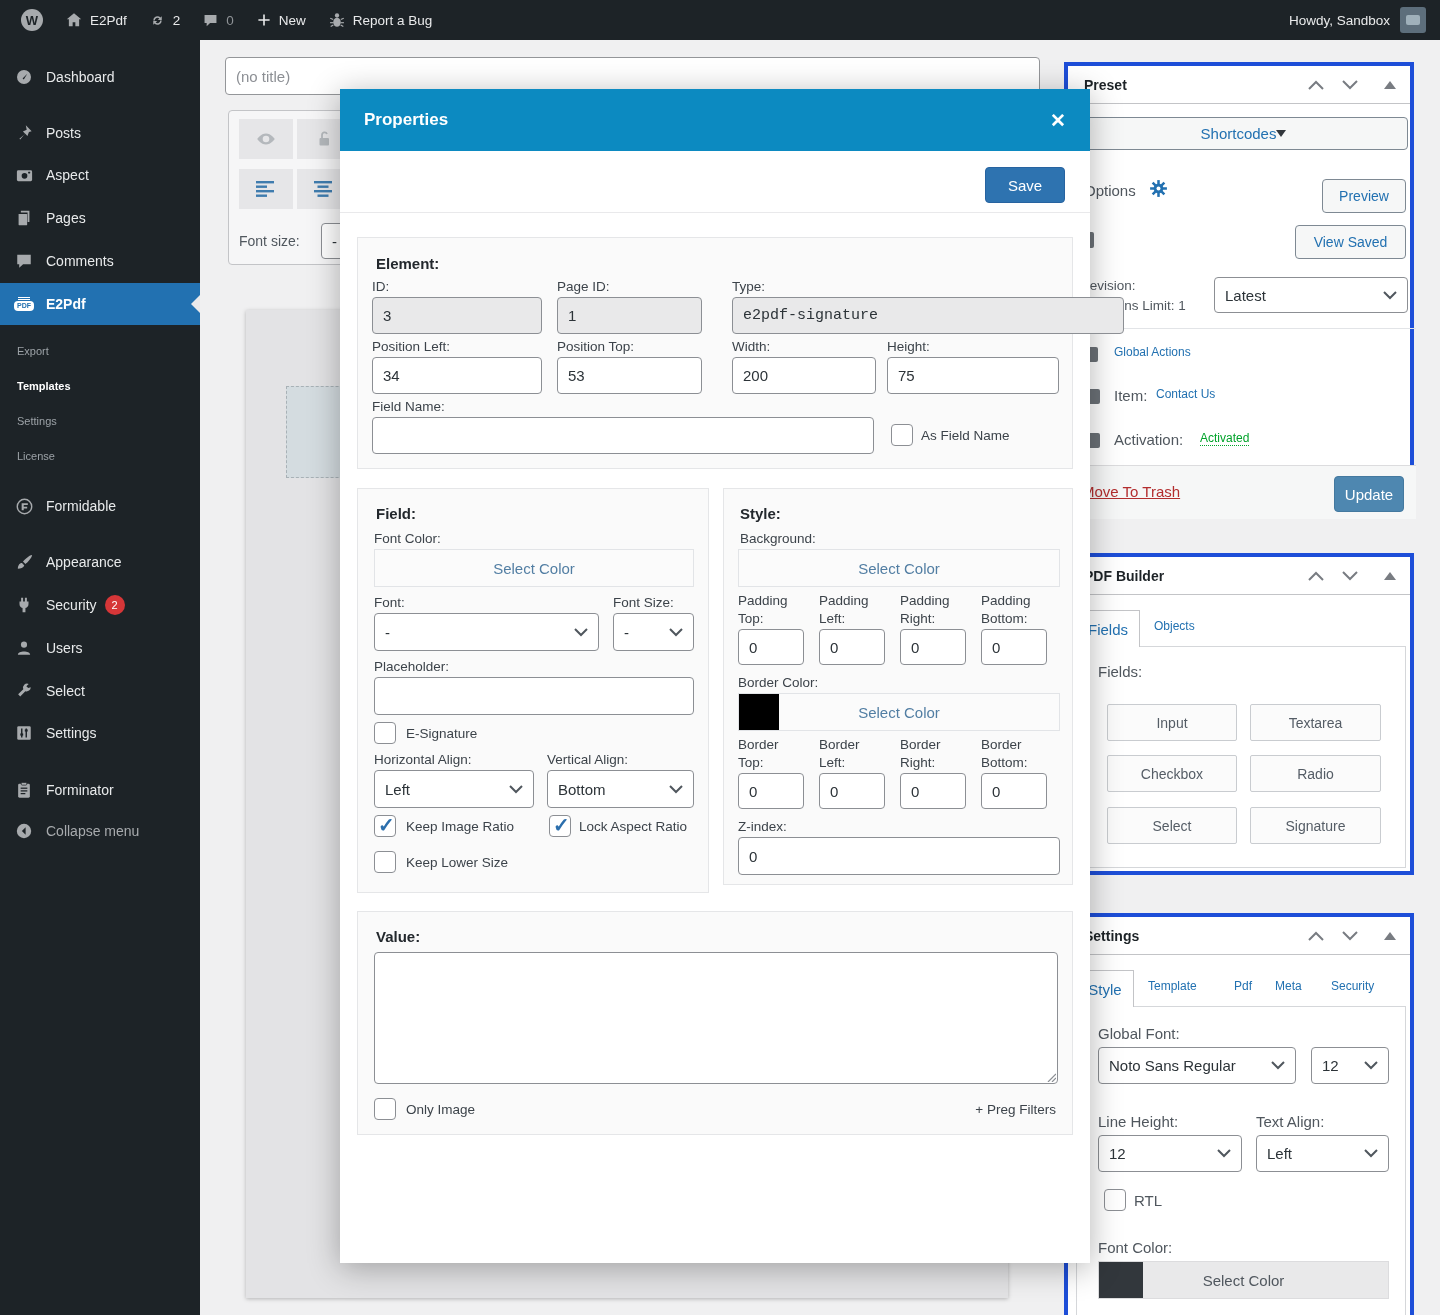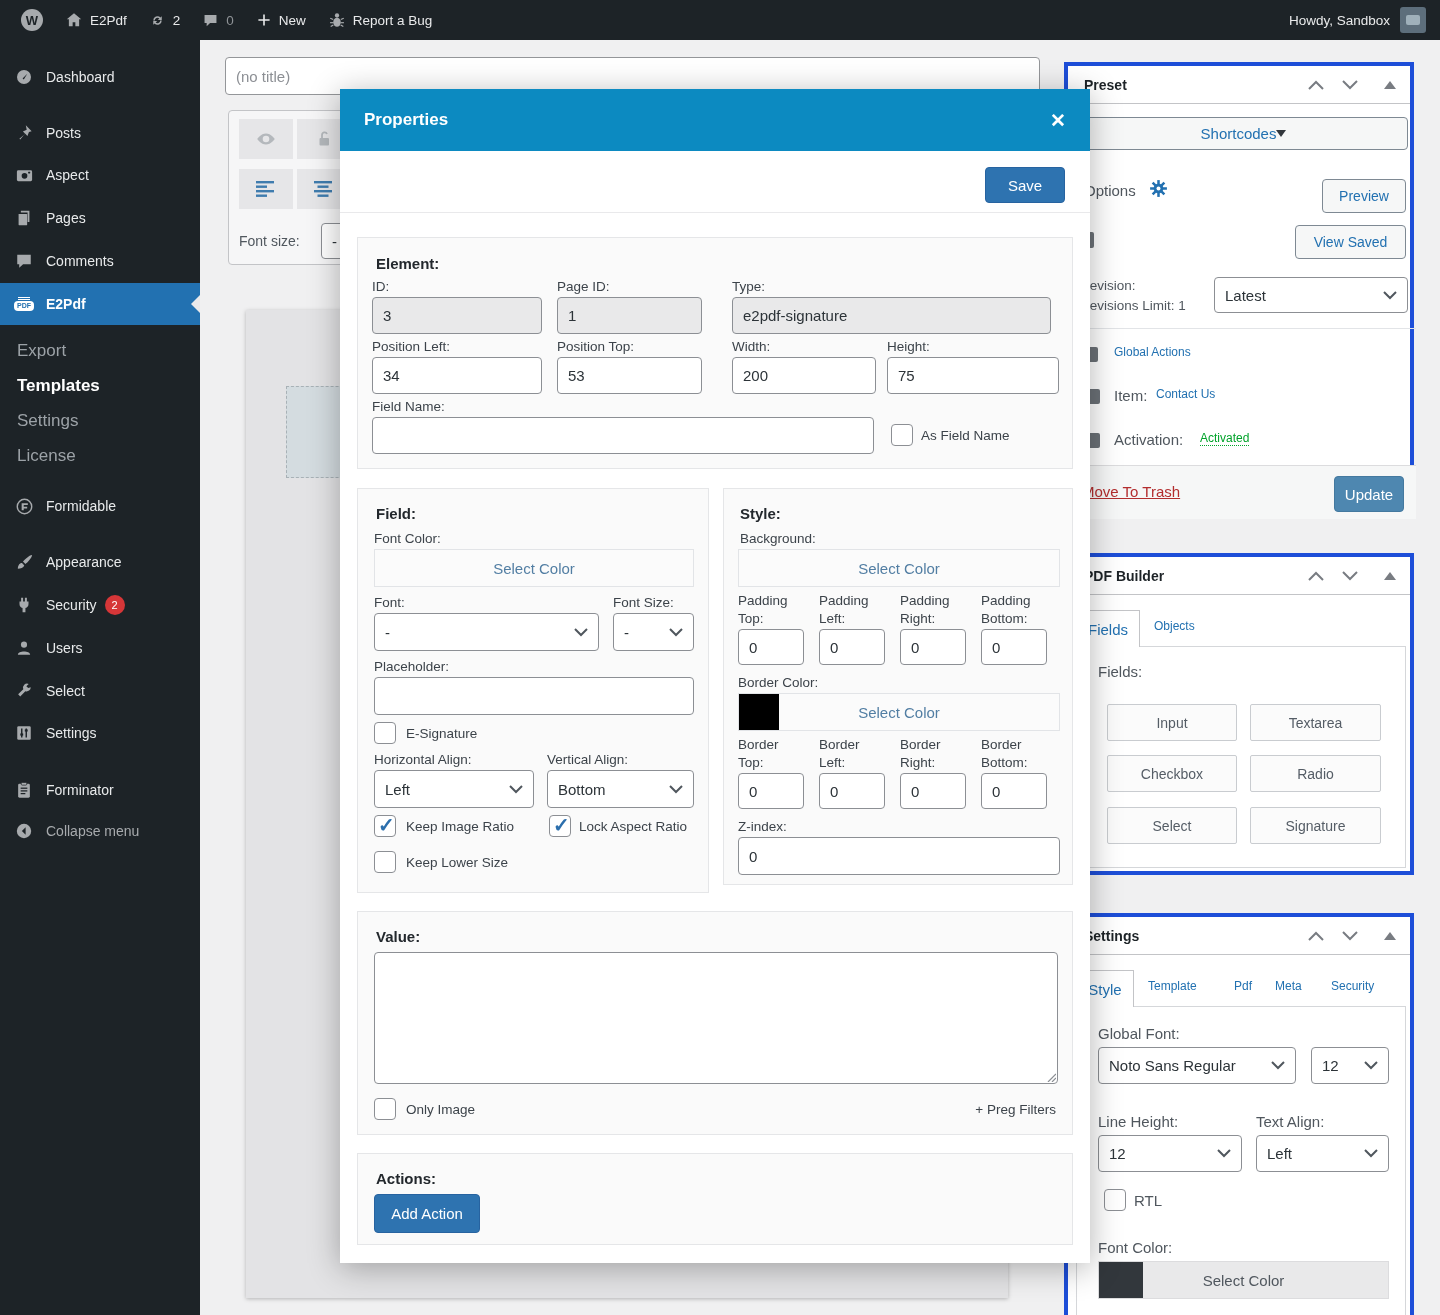--- a/index.html
+++ b/index.html
@@ -12,21 +12,21 @@
   
   #adminbar{position:absolute;left:0;top:0;width:1440px;height:40px;background:#1d2327;z-index:40;
             display:flex;align-items:center;justify-content:space-between;padding:0 14px 0 10px}
   .ab-left{display:flex;align-items:center;height:100%}
   .ab-item{display:flex;align-items:center;gap:7px;color:#e9eaeb;font-size:13.5px;padding:0 11px;height:100%;cursor:default}
   .ab-right{display:flex;align-items:center;gap:10px;color:#e9eaeb;font-size:13.5px}
   
   #sidebar{position:absolute;left:0;top:40px;width:200px;height:1275px;background:#1d2327;z-index:30}
   .menu-item{position:absolute;left:0;width:200px;height:42px;display:flex;align-items:center;color:#e8eaeb;font-size:14px}
   .mi-icon{width:20px;height:20px;margin:0 12px 0 14px;display:flex;align-items:center;justify-content:center;flex:none}
-  .submenu-item{position:absolute;left:0;width:200px;height:35px;display:flex;align-items:center;padding-left:17px;color:#9ca2a7;font-size:17px}
+  .submenu-item{position:absolute;left:0;width:200px;height:35px;display:flex;align-items:center;padding-left:17px;color:#9ca2a7;font-size:11px}
   .badge{background:#d63638;color:#fff;border-radius:50%;width:20px;height:20px;display:flex;align-items:center;justify-content:center;font-size:11px;margin-left:8px}
   
   .tin{position:absolute;background:#fff;border:1px solid #8c8f94;border-radius:4px;font-size:15px;color:#2c3338;
        padding:0 10px;font-family:"Liberation Sans",sans-serif}
   .tin.dis{background:#e9e9ea}
   .sel{position:absolute;background:#fff;border:1px solid #8c8f94;border-radius:4px;font-size:15px;color:#2c3338;
        display:flex;align-items:center;justify-content:space-between;padding:0 10px}
   .cb{position:absolute;width:22px;height:22px;background:#fff;border:1px solid #8c8f94;border-radius:4px}
   .cb.checked::after{content:"✓";position:absolute;left:3px;top:-3px;font-size:20px;font-weight:bold;color:#2c6fad}
   .lbl{position:absolute;font-size:13.5px;color:#3c434a;white-space:nowrap}
@@ -518,21 +518,21 @@
       </div>
     <div class="abs" style="left:0;top:123px;width:750px;height:1px;background:#e9e9eb"></div>
 
     <div class="secbox" style="left:17px;top:148px;width:716px;height:232px">
       <span class="hlbl" style="left:18px;top:17px">Element:</span>
       <span class="lbl" style="left:14px;top:41px">ID:</span>
       <span class="lbl" style="left:199px;top:41px">Page ID:</span>
       <span class="lbl" style="left:374px;top:41px">Type:</span>
       <input class="tin dis" style="left: 14px; top: 59px; width: 170px; height: 37px;" readonly="" value="3">
       <input class="tin dis" style="left: 199px; top: 59px; width: 145px; height: 37px;" readonly="" value="1">
-      <input class="tin dis" style="left: 374px; top: 59px; width: 319px; height: 37px;" readonly="" value="e2pdf-signature">
+      <input class="tin dis" style="left: 374px; top: 59px; width: 392px; height: 37px; font-family: Liberation Mono, monospace;" readonly="" value="e2pdf-signature">
       <span class="lbl" style="left:14px;top:101px">Position Left:</span>
       <span class="lbl" style="left:199px;top:101px">Position Top:</span>
       <span class="lbl" style="left:374px;top:101px">Width:</span>
       <span class="lbl" style="left:529px;top:101px">Height:</span>
       <input class="tin" style="left: 14px; top: 119px; width: 170px; height: 37px;" value="34">
       <input class="tin" style="left: 199px; top: 119px; width: 145px; height: 37px;" value="53">
       <input class="tin" style="left: 374px; top: 119px; width: 144px; height: 37px;" value="200">
       <input class="tin" style="left: 529px; top: 119px; width: 172px; height: 37px;" value="75">
       <span class="lbl" style="left:14px;top:161px">Field Name:</span>
       <input class="tin" style="left: 14px; top: 179px; width: 502px; height: 37px;" value="">
@@ -634,21 +634,15 @@
               <line x1="2" y1="10" x2="10" y2="2"></line>
               <line x1="6" y1="10" x2="10" y2="6"></line>
             </g>
           </svg>
         </span>
       <span class="cb" style="left:16px;top:186px"></span>
       <span class="lbl" style="left:48px;top:190px">Only Image</span>
       <span class="lbl" style="right:16px;top:190px;left:auto">+ Preg Filters</span>
     </div>
 
-    <div class="secbox" style="left:17px;top:1064px;width:716px;height:92px">
-      <span class="hlbl" style="left:18px;top:16px">Actions:</span>
-      <div class="btn-primary" style="left:16px;top:40px;width:106px;height:39px">
-          <span>Add Action</span>
-        </div>
-    </div>
   </div>
 
 </div>
 
 </body></html>

